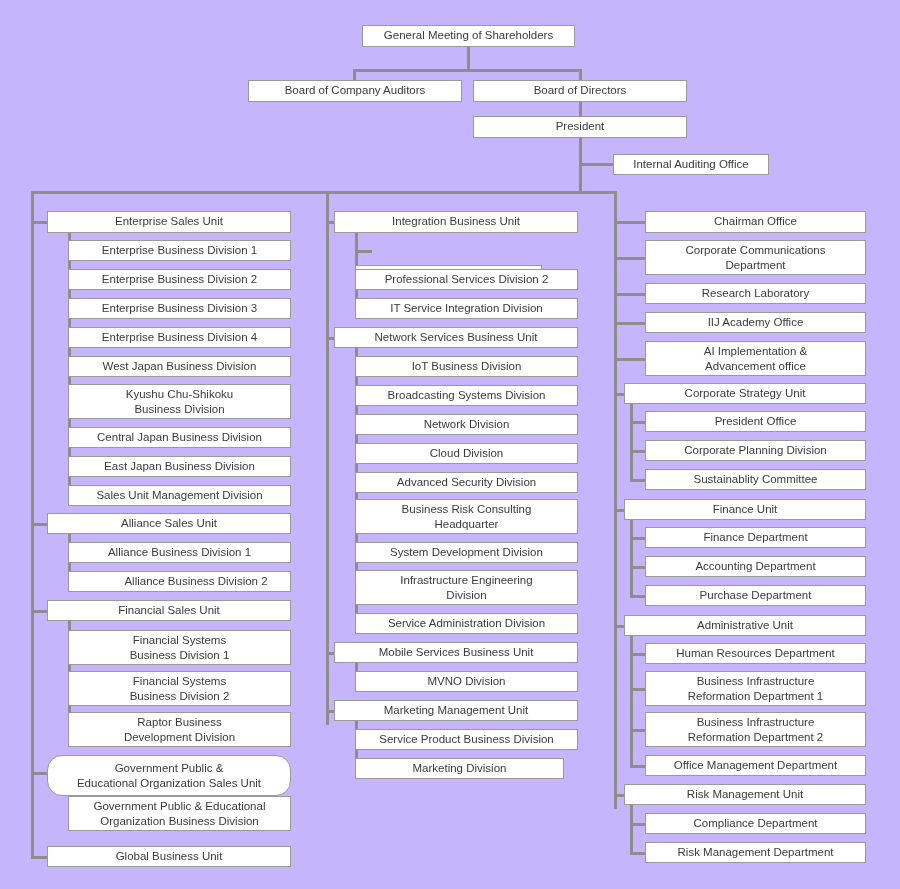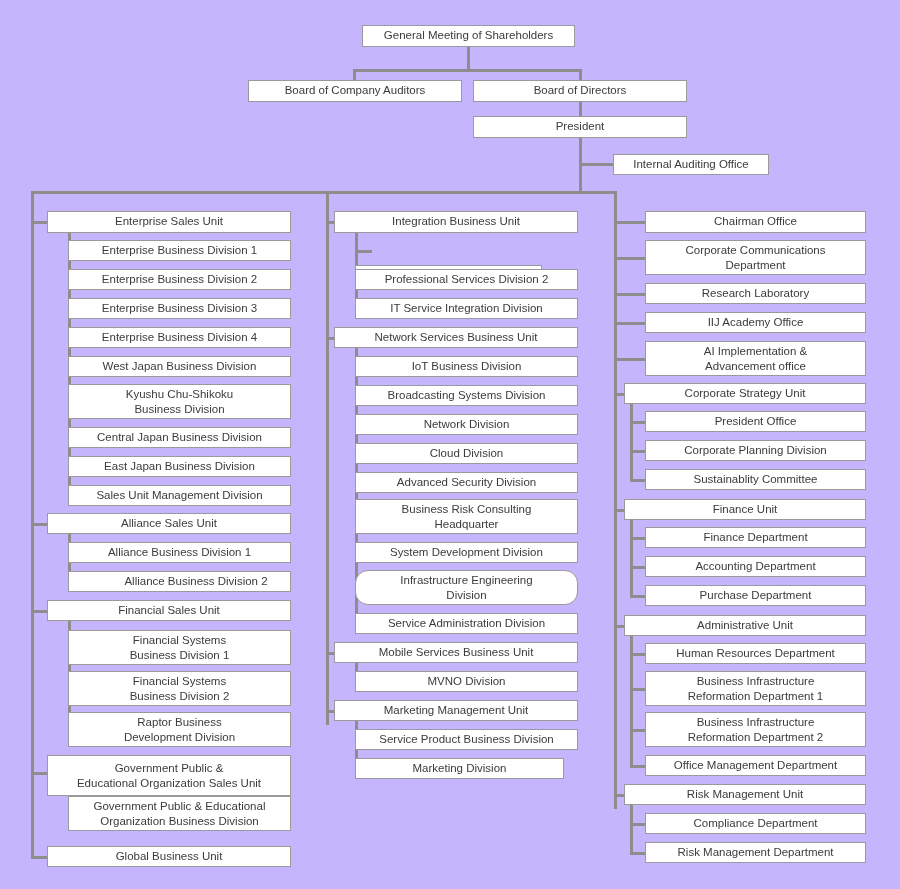--- a/index.html
+++ b/index.html
@@ -115,21 +115,21 @@
   <div class="node two" style="left:68px; top:630px; width:223px; height:35px;">Financial Systems
 Business Division 1</div>
   <div class="ln h" style="left:68px; top:688px; width:17px;"></div>
   <div class="node two" style="left:68px; top:671px; width:223px; height:35px;">Financial Systems
 Business Division 2</div>
   <div class="ln h" style="left:68px; top:729px; width:17px;"></div>
   <div class="node two" style="left:68px; top:712px; width:223px; height:35px;">Raptor Business
 Development Division</div>
 
   <div class="ln h" style="left:31px; top:772px; width:17px;"></div>
-  <div class="node two" style="left:47px; top:755px; width:244px; height:41px;">Government Public &amp;
+  <div class="node two" style="left:47px; top:755px; width:244px; height:41px;border-radius:15px;">Government Public &amp;
 Educational Organization Sales Unit</div>
   <div class="ln v" style="left:68px; top:790px; height:25px;"></div>
   <div class="ln h" style="left:68px; top:813px; width:17px;"></div>
   <div class="node two" style="left:68px; top:796px; width:223px; height:35px;">Government Public &amp; Educational
 Organization Business Division</div>
 
   <div class="ln h" style="left:31px; top:856px; width:17px;"></div>
   <div class="node" style="left:47px; top:846px; width:244px; height:21px;">Global Business Unit</div>
 
   <div class="ln h" style="left:326px; top:221px; width:17px;"></div>
@@ -154,21 +154,21 @@
   <div class="ln h" style="left:355px; top:453px; width:17px;"></div>
   <div class="node" style="left:355px; top:443px; width:223px; height:21px;">Cloud Division</div>
   <div class="ln h" style="left:355px; top:482px; width:17px;"></div>
   <div class="node" style="left:355px; top:472px; width:223px; height:21px;">Advanced Security Division</div>
   <div class="ln h" style="left:355px; top:516px; width:17px;"></div>
   <div class="node two" style="left:355px; top:499px; width:223px; height:35px;">Business Risk Consulting
 Headquarter</div>
   <div class="ln h" style="left:355px; top:552px; width:17px;"></div>
   <div class="node" style="left:355px; top:542px; width:223px; height:21px;">System Development Division</div>
   <div class="ln h" style="left:355px; top:587px; width:17px;"></div>
-  <div class="node two" style="left:355px; top:570px; width:223px; height:35px;border-radius:13px;">Infrastructure Engineering
+  <div class="node two" style="left:355px; top:570px; width:223px; height:35px;">Infrastructure Engineering
 Division</div>
   <div class="ln h" style="left:355px; top:623px; width:17px;"></div>
   <div class="node" style="left:355px; top:613px; width:223px; height:21px;">Service Administration Division</div>
 
   <div class="ln h" style="left:326px; top:652px; width:17px;"></div>
   <div class="node" style="left:334px; top:642px; width:244px; height:21px;">Mobile Services Business Unit</div>
   <div class="ln v" style="left:355px; top:663px; height:19px;"></div>
   <div class="ln h" style="left:355px; top:681px; width:17px;"></div>
   <div class="node" style="left:355px; top:671px; width:223px; height:21px;">MVNO Division</div>
 

